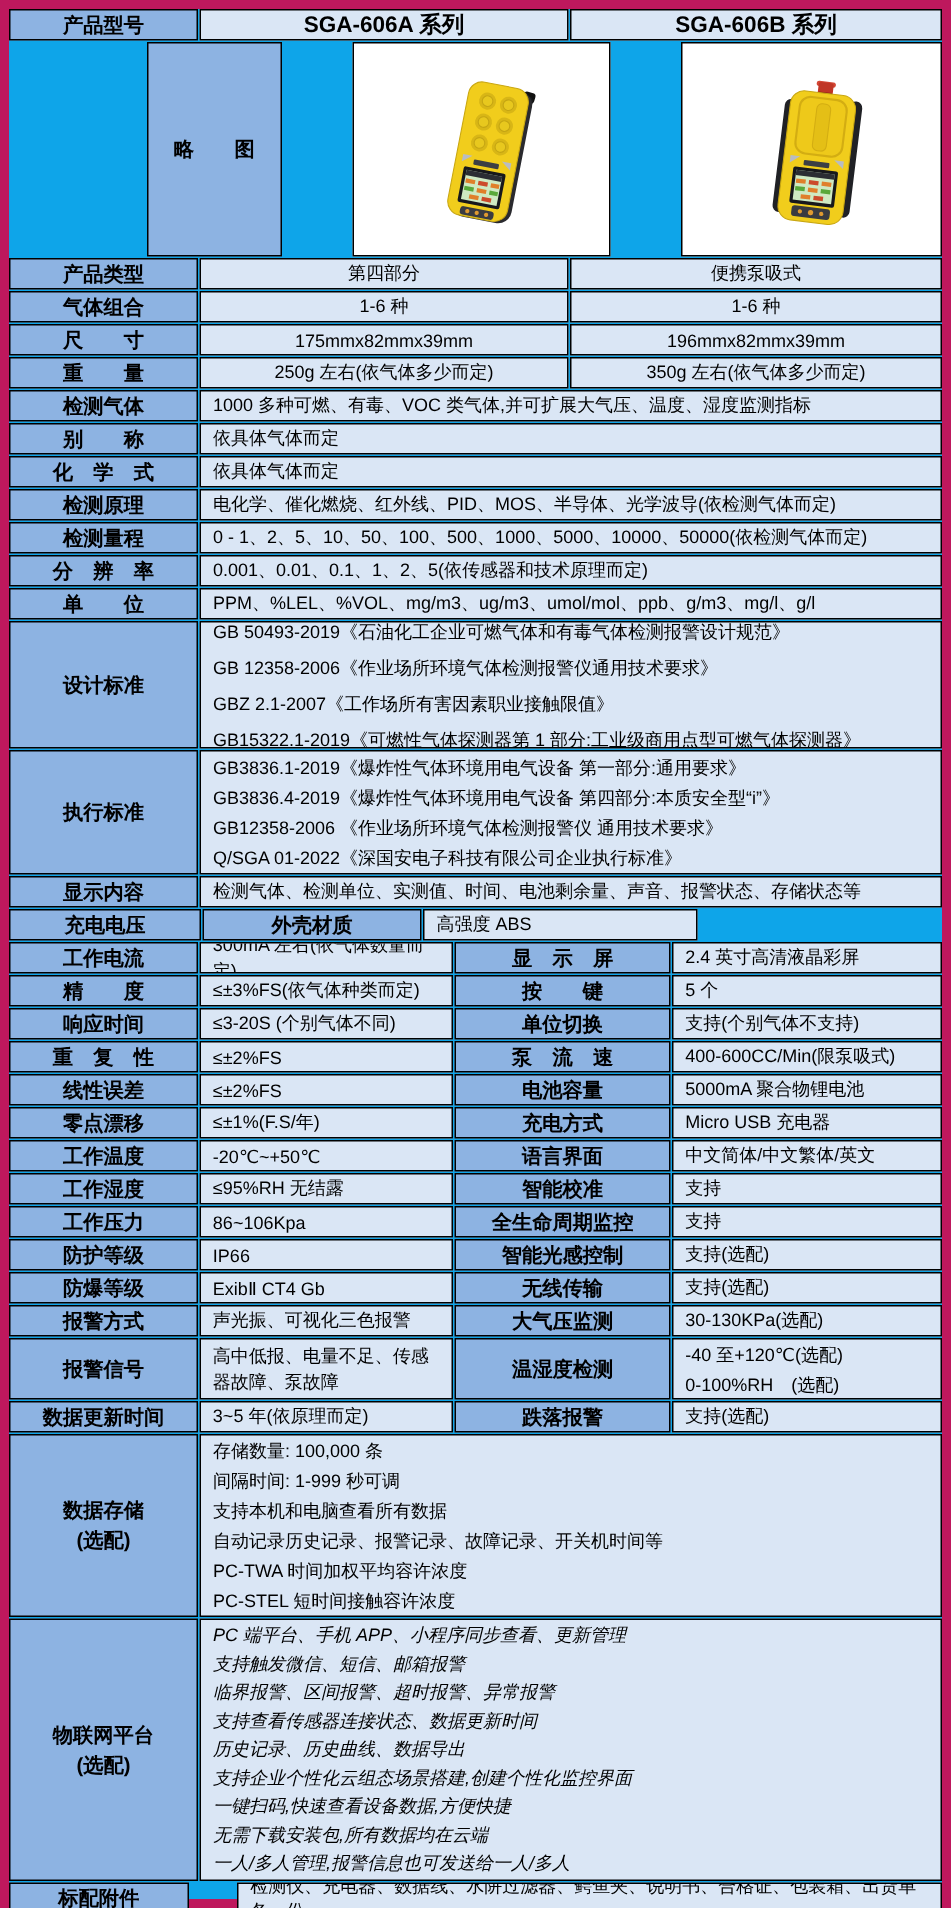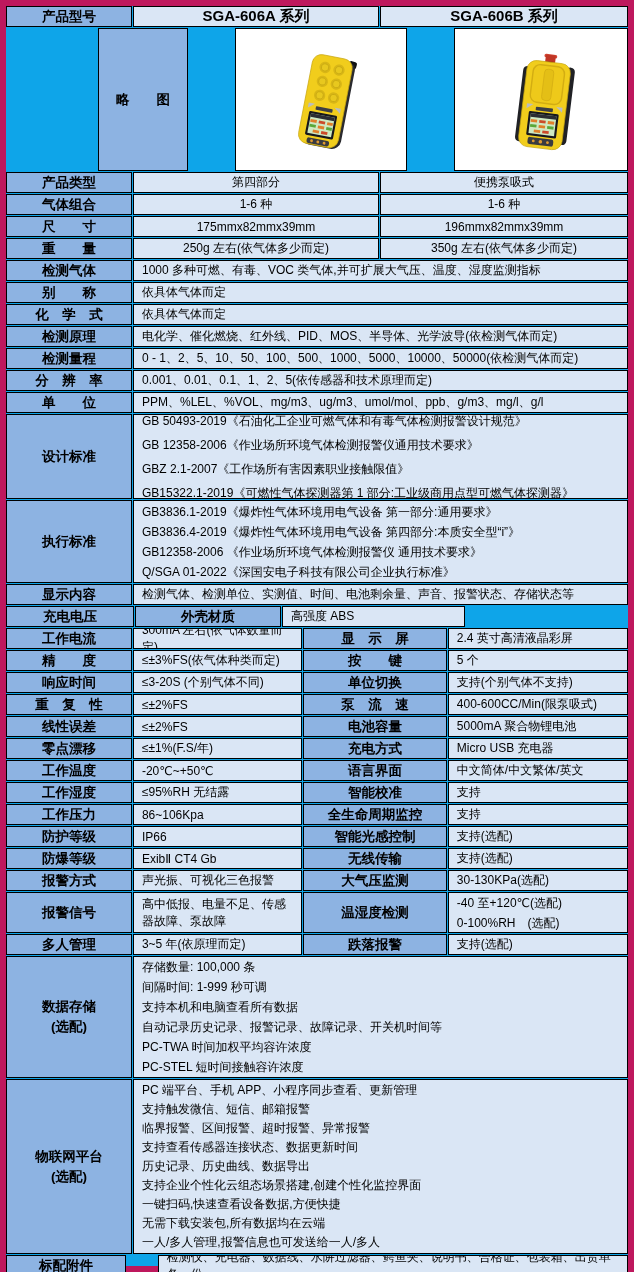--- a/index.html
+++ b/index.html
@@ -8,21 +8,21 @@
   .row{display:flex;gap:1px;margin-bottom:1px;}
   .row:last-child{margin-bottom:0;gap:32px;}
   .cell{box-sizing:border-box;border:1px solid #000;background:#dae6f5;display:flex;align-items:center;overflow:hidden;}
   .lab{background:#8db3e2;justify-content:center;text-align:center;font-weight:bold;font-size:13.5px;padding:0 2px;}
   .val{font-size:12px;padding:0 8px;}
   .cen{justify-content:center;padding:0 2px;text-align:center;}
   .bold{font-weight:bold;font-size:15px;}
   .white{background:#fff;justify-content:center;}
   .lines{white-space:pre-line;line-height:20px;}
   .lh21{line-height:24px;}
-  .lh19{line-height:19px;}
+  .lh19{line-height:19px;font-style:italic;}
   
   .w-lab{width:128px;}
   .w-full{width:503px;}
   .w-pa{width:250px;}
   .w-pb{width:252px;}
   .w-v1{width:172px;}
   .w-l2{width:146px;}
   .w-v2{width:183px;}
   
   .h21{height:21px;}
@@ -271,21 +271,21 @@
     <div class="cell val w-v2 h21">30-130KPa(选配)</div>
   </div>
   <div class="row h41">
     <div class="cell lab w-lab h41">报警信号</div>
     <div class="cell val w-v1 h41" style="line-height:17px;">高中低报、电量不足、传感器故障、泵故障</div>
     <div class="cell lab w-l2 h41">温湿度检测</div>
     <div class="cell val lines w-v2 h41">-40 至+120℃(选配)
 0-100%RH　(选配)</div>
   </div>
   <div class="row h21">
-    <div class="cell lab w-lab h21">多人管理</div>
+    <div class="cell lab w-lab h21">数据更新时间</div>
     <div class="cell val w-v1 h21">3~5 年(依原理而定)</div>
     <div class="cell lab w-l2 h21">跌落报警</div>
     <div class="cell val w-v2 h21">支持(选配)</div>
   </div>
 
   <div class="row h122">
     <div class="cell lab lines w-lab h122">数据存储
 (选配)</div>
     <div class="cell val lines w-full h122">存储数量: 100,000 条
 间隔时间: 1-999 秒可调

